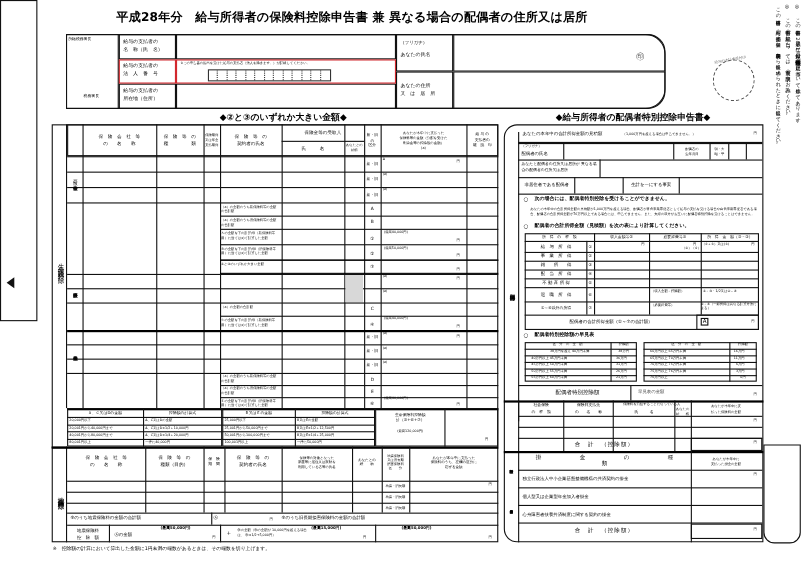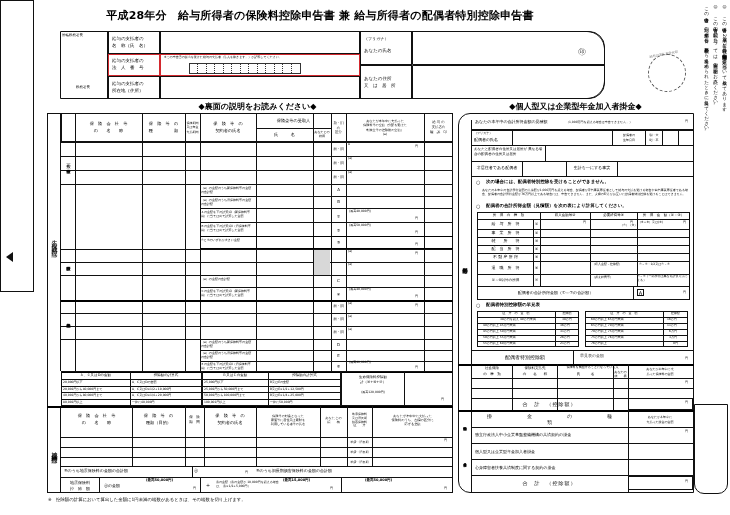--- a/index.html
+++ b/index.html
@@ -98,21 +98,21 @@
     border-top:5px solid transparent; border-bottom:5px solid transparent;
     border-right:7px solid #111; }
 
   #footnote { left:48px; top:498px; font-size:4.4px; }
 </style>
 </head>
 <body>
 
 <div class="page">
 
-  <div class="t" id="title">平成28年分　給与所得者の保険料控除申告書 兼 給与所得者の配偶者特別控除申告書</div>
+  <div class="t" id="title">平成28年分　給与所得者の保険料控除申告書 兼 異なる場合の配偶者の住所又は居所</div>
 
   <div class="bx" id="seal" style="border:none;">
     <div class="ring"></div>
     <div class="sealtxt ctr" style="font-size:3.2px;color:#666;transform:rotate(-10deg);align-items:flex-start;padding-top:6px;">給与の支払者受付印</div>
   </div>
 
   <div class="bx" style="left:60px; top:31px; width:545px; height:68px; border-radius:0 18px 18px 0;"></div>
 
   <div class="bx nb" style="left:60px;top:31px;width:48px;height:68px;border-right:1px solid #111;">
     <div class="t f35" style="left:2px;top:3px;">所轄税務署長</div>
@@ -159,22 +159,22 @@
   </div>
   <div class="bx" style="left:412px;top:31px;width:193px;height:34px;border-radius:0 16px 0 0;">
     <div class="t f8" style="right:18px;top:16px;color:#333;">㊞</div>
   </div>
   <div class="bx" style="left:360px;top:65px;width:52px;height:34px;">
     <div class="t f45" style="left:3px;top:9px;white-space:pre;line-height:1.6;">あなたの住所
 又　は　居　所</div>
   </div>
   <div class="bx" style="left:412px;top:65px;width:193px;height:34px;border-radius:0 0 16px 0;"></div>
 
-  <div class="t seccap" style="left:60px;top:103px;width:395px;">◆裏面の説明をお読みください◆</div>
-  <div class="t seccap" style="left:458px;top:103px;width:235px;">◆個人型又は企業型年金加入者掛金◆</div>
+  <div class="t seccap" style="left:60px;top:103px;width:395px;">◆②と③のいずれか大きい金額◆</div>
+  <div class="t seccap" style="left:458px;top:103px;width:235px;">◆給与所得者の配偶者特別控除申告書◆</div>
 
   <div class="bx thick" style="left:47px;top:113px;width:406px;height:380px;"></div>
 
   <div class="bx" style="left:47px;top:113px;width:14px;height:258px;border:none;border-right:1px solid #111;">
     <div class="vert f6" style="position:absolute;left:0;top:0;width:14px;height:258px;letter-spacing:2px;">生命保険料控除</div>
   </div>
   <div class="bx" style="left:47px;top:406px;width:14px;height:87px;border:none;border-right:1px solid #111;border-top:1px solid #111;">
     <div class="vert f6" style="position:absolute;left:0;top:0;width:14px;height:87px;letter-spacing:1px;">地震保険料控除</div>
   </div>
 

